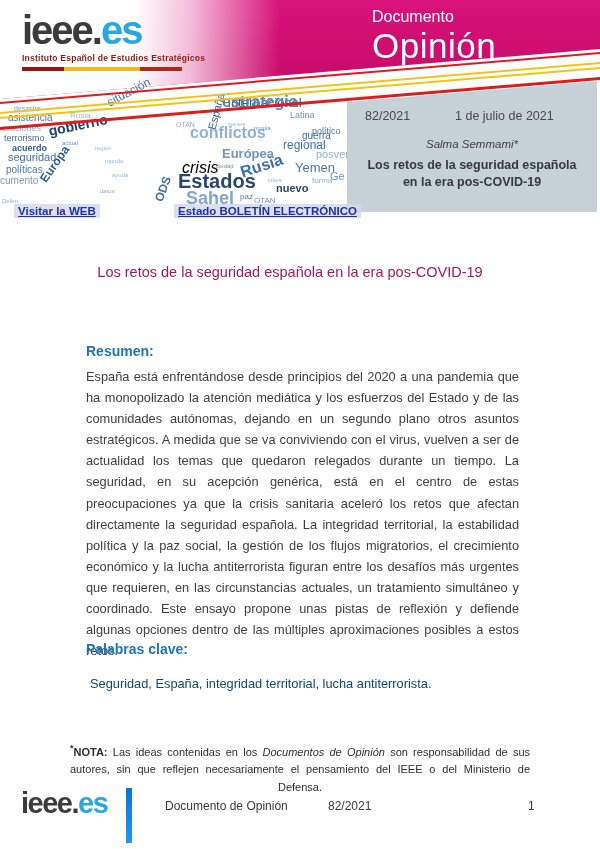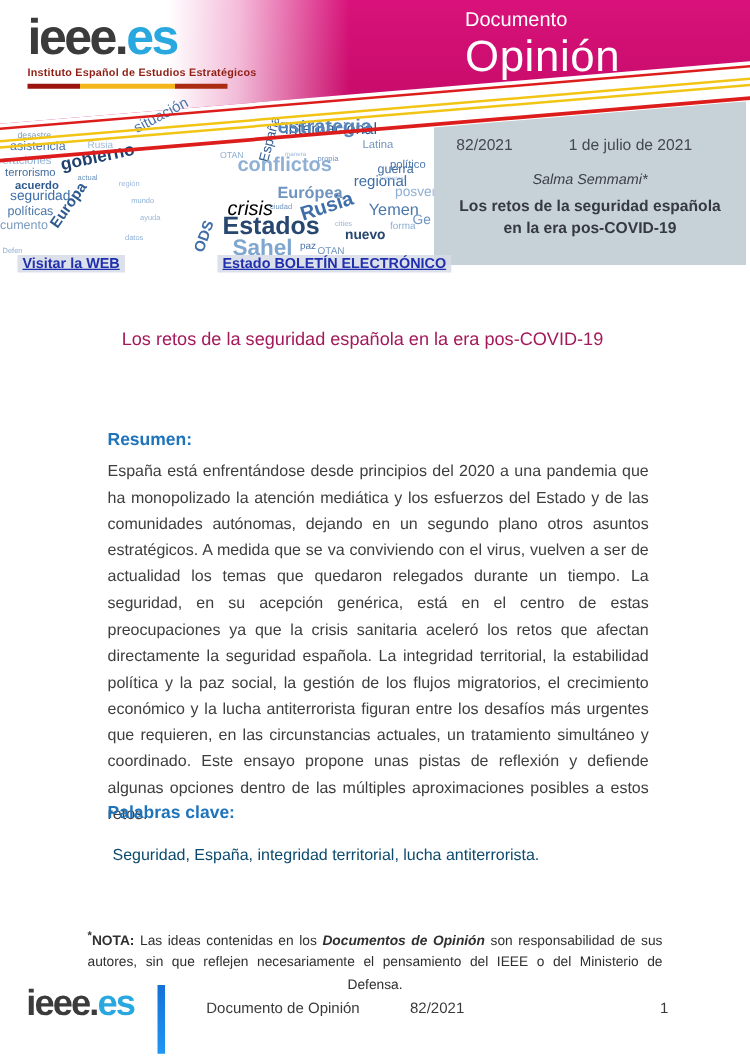--- a/index.html
+++ b/index.html
@@ -81,21 +81,21 @@
   .keywords{position:absolute;left:86px;top:672px;margin:4px;font-size:12.8px;color:#0c4a6e;}
 
   
   .nota{
     position:absolute;left:70px;top:740px;width:460px;margin:0;
     font-size:11px;line-height:17.5px;color:#2f2f2f;
     text-align:justify;text-align-last:center;
   }
   .nota sup{font-weight:bold;font-size:9px;}
   .nota b{font-weight:bold;}
-  .nota i{font-weight:bold;font-style:italic;}
+  .nota i{font-weight:normal;font-style:italic;}
 
   
   .footer-logo{position:absolute;left:21px;top:789px;font-weight:bold;font-size:29px;letter-spacing:-1.5px;line-height:29px;}
   .footer-bar{position:absolute;left:126px;top:788px;width:5.5px;height:55px;background:linear-gradient(to bottom,#1371d6,#2196f3);}
   .footer-doctype{position:absolute;left:165px;top:799px;font-size:12px;color:#3a3a3a;}
   .footer-number{position:absolute;left:328px;top:799px;font-size:12px;color:#3a3a3a;}
   .footer-page{position:absolute;left:528px;top:799px;font-size:12px;color:#3a3a3a;}
 </style>
 </head>
 <body>

